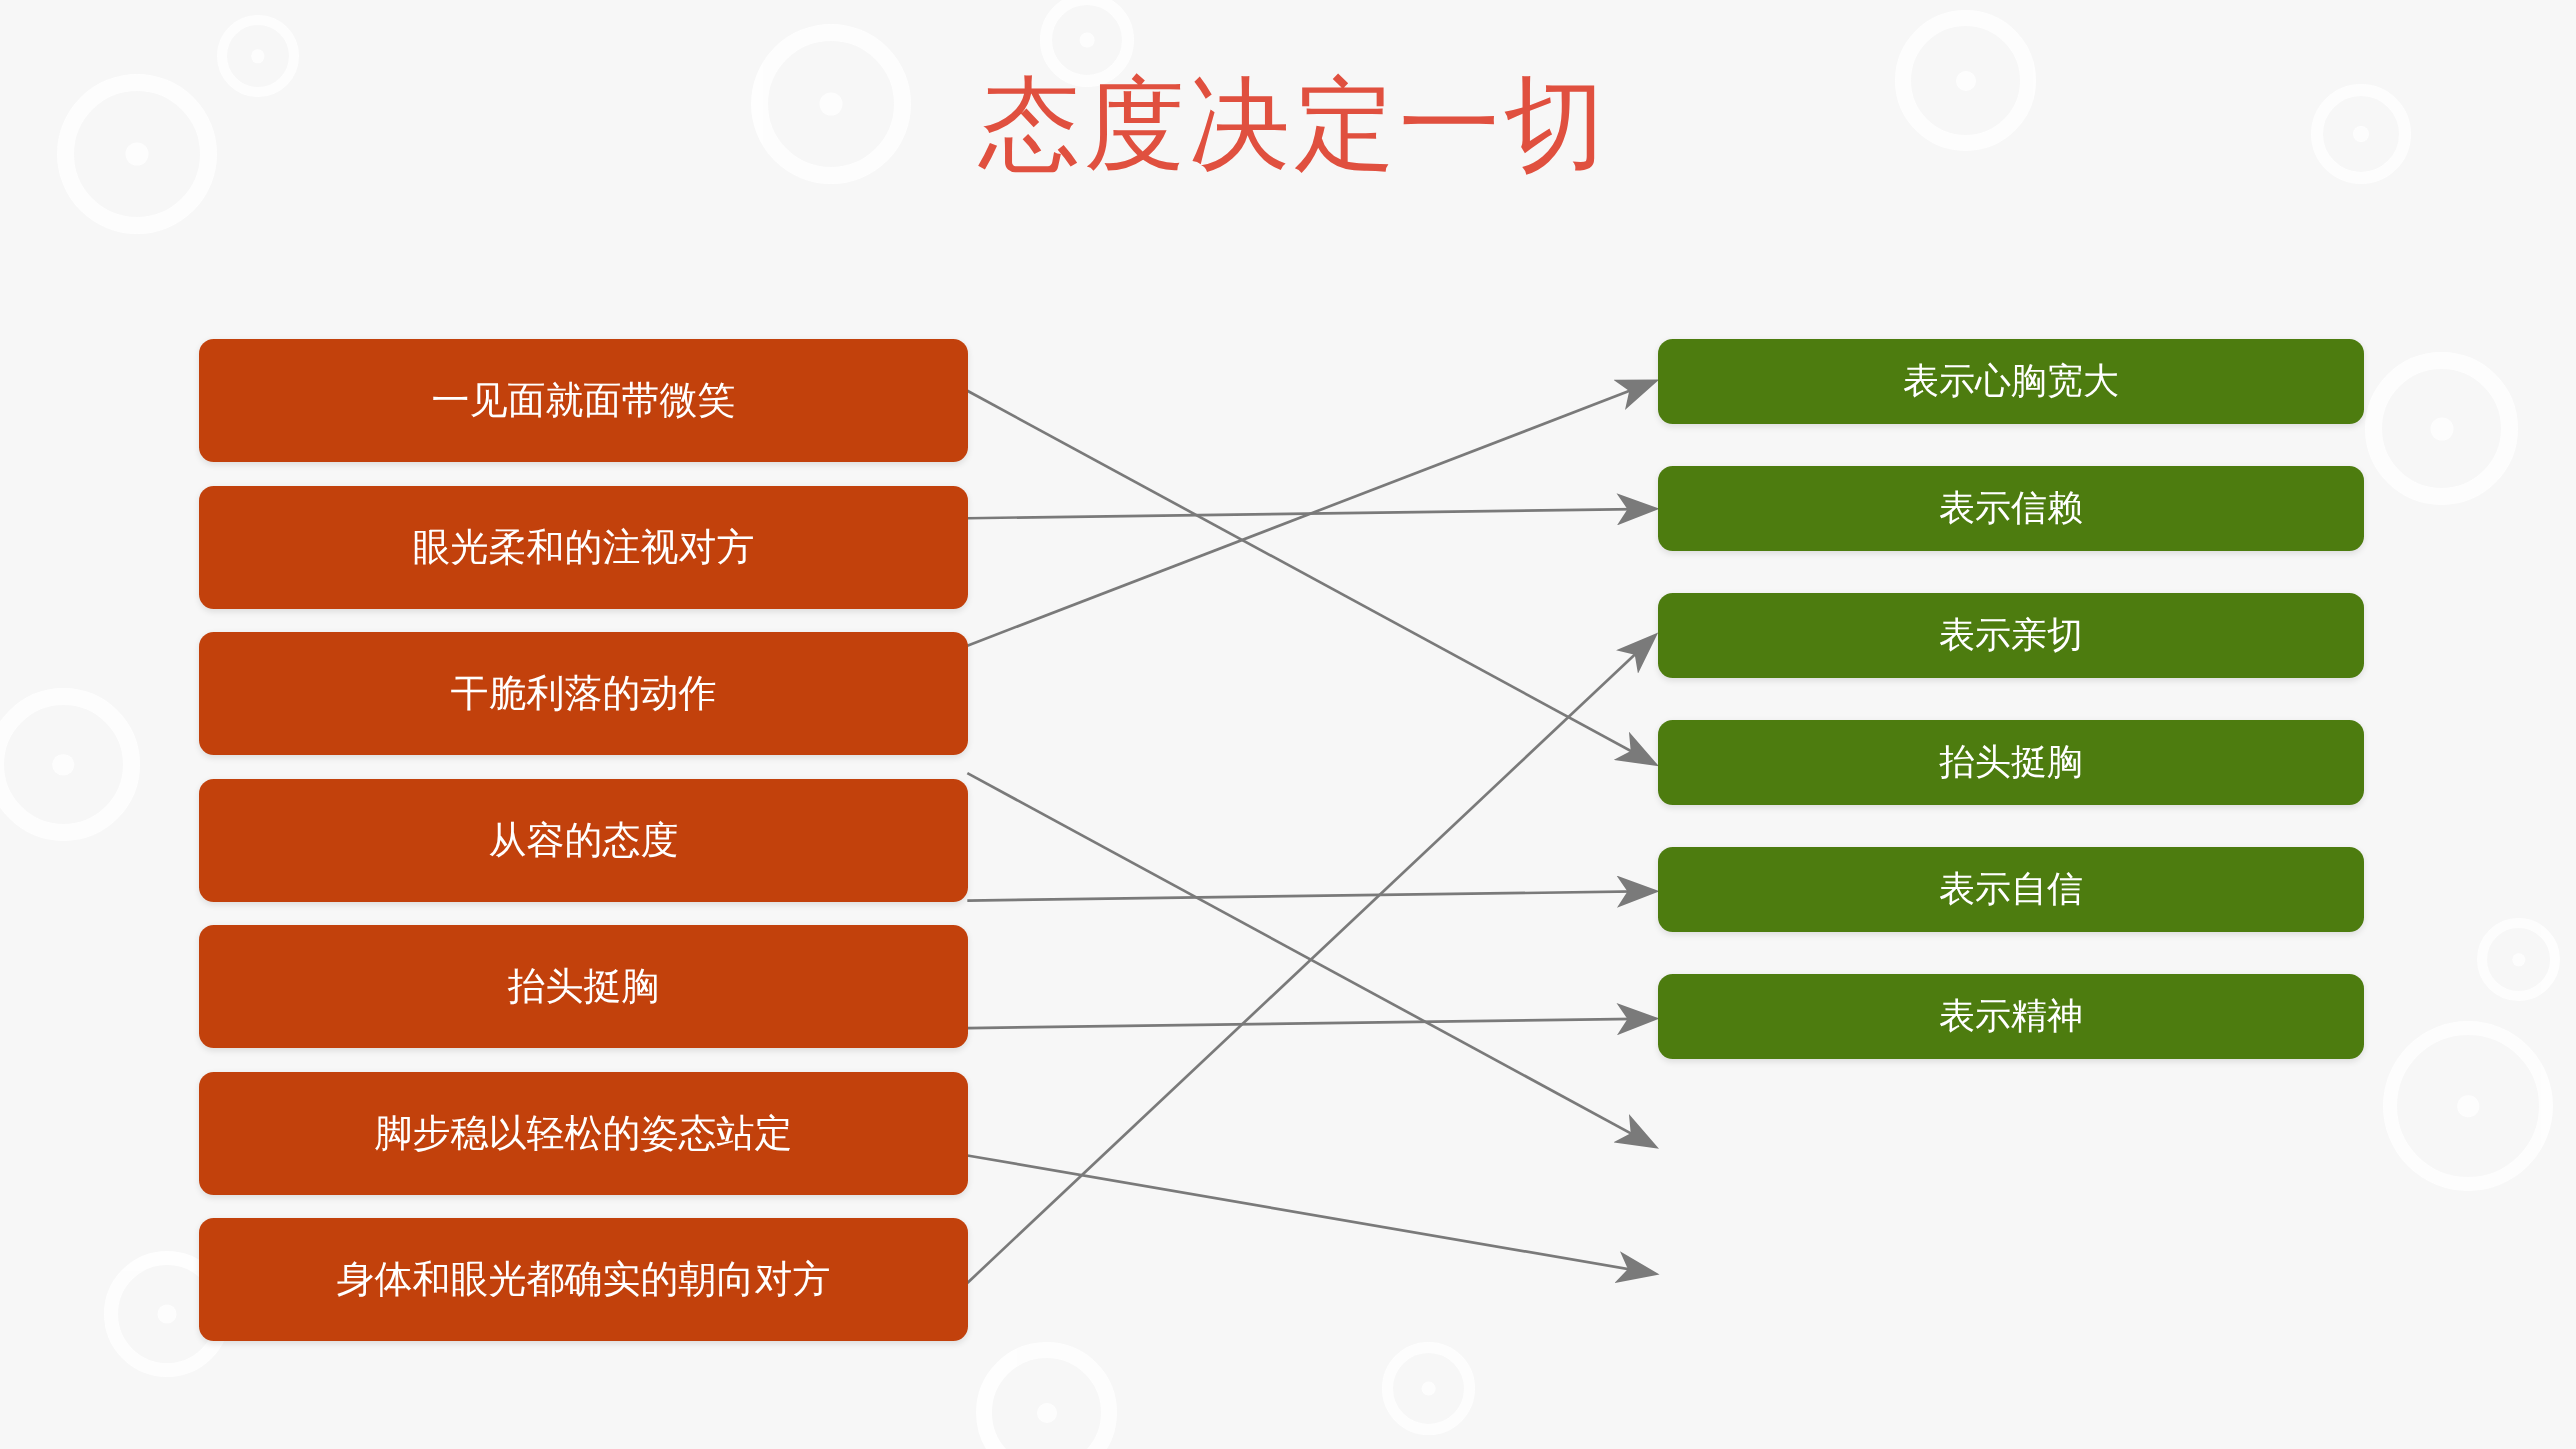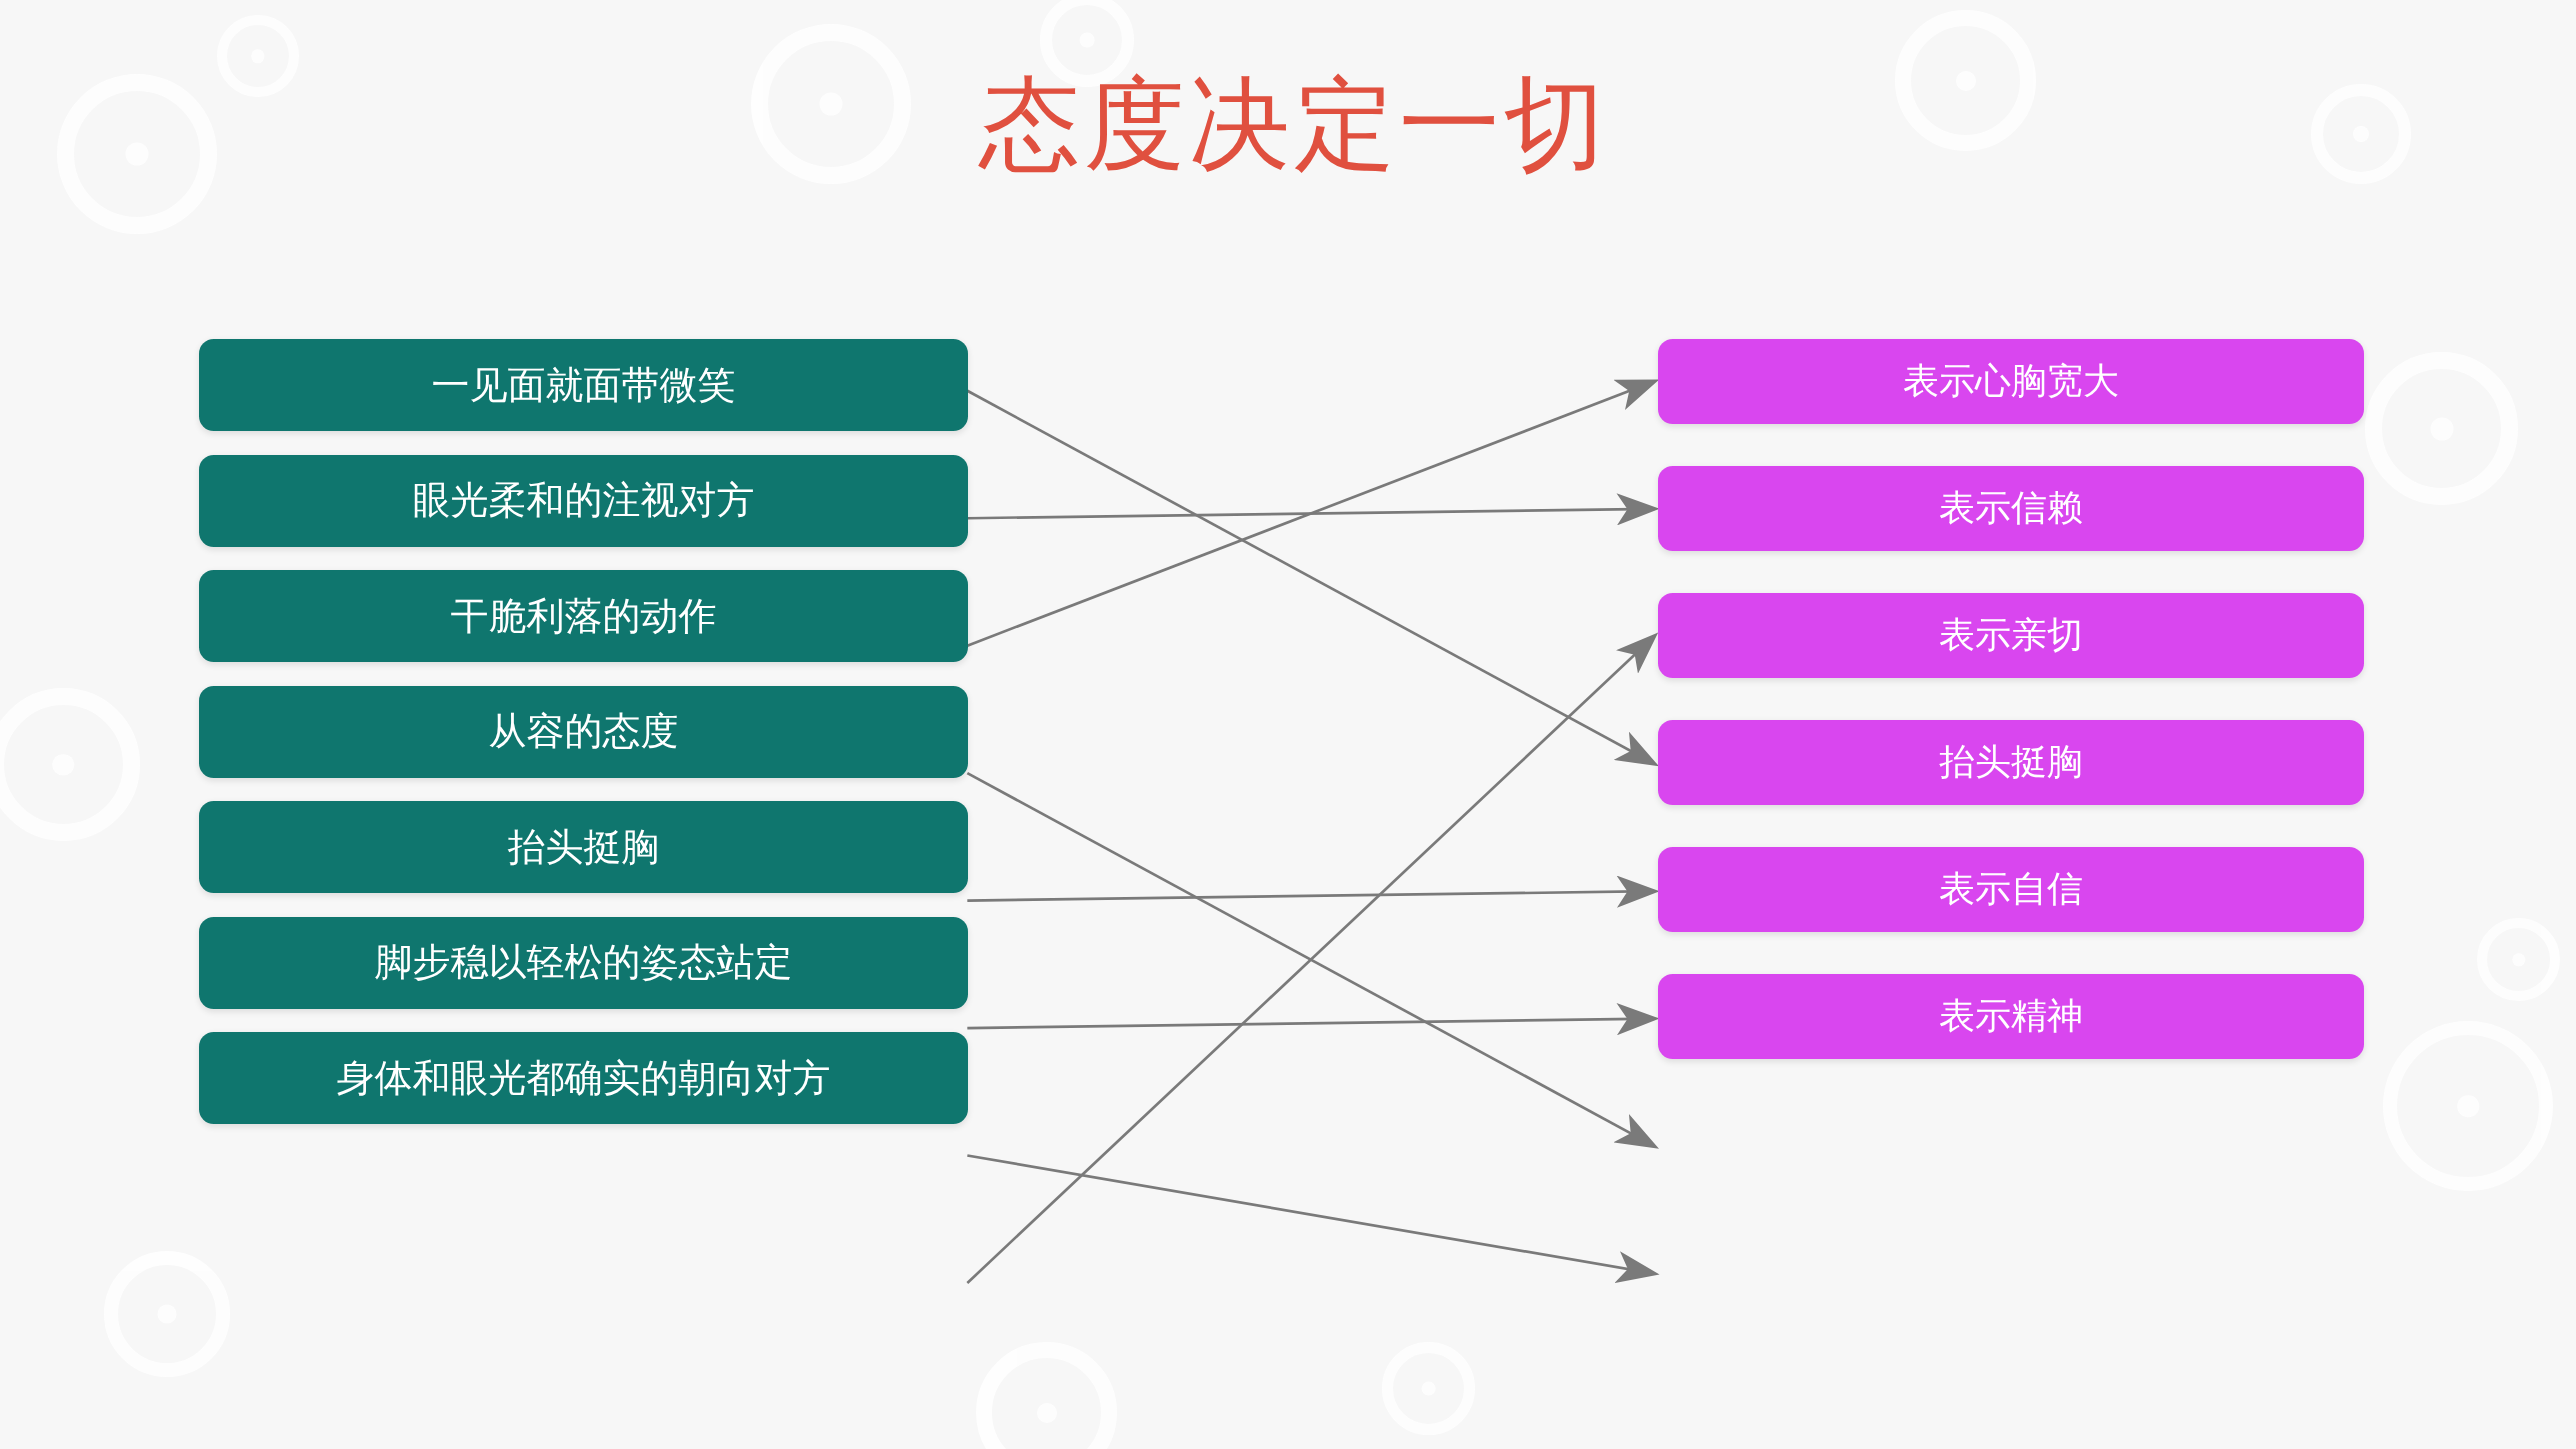--- a/index.html
+++ b/index.html
@@ -35,28 +35,28 @@
   .box{
     box-sizing:border-box;
     display:flex;align-items:center;justify-content:center;
     color:#ffffff;
     border-radius:14.8px;
     margin-bottom:23.5px;
     text-align:center;
     overflow:hidden;
   }
   .box-left{
-    height:92px;
-    background:#0f766e;
+    height:123px;
+    background:#c2410c;
     font-size:38px;
     box-shadow:0 2.7px 6px rgba(0,0,0,.10);
   }
   .box-right{
     height:85px;
-    background:#d946ef;
+    background:#4d7c0f;
     font-size:36px;
     margin-bottom:42px;
     box-shadow:0 2.7px 6px rgba(0,0,0,.10);
   }
   .box:last-child{margin-bottom:0;}
 
   
   .connectors{position:absolute;left:0;top:0;width:2576px;height:1449px;z-index:1;}
 </style>
 </head>

